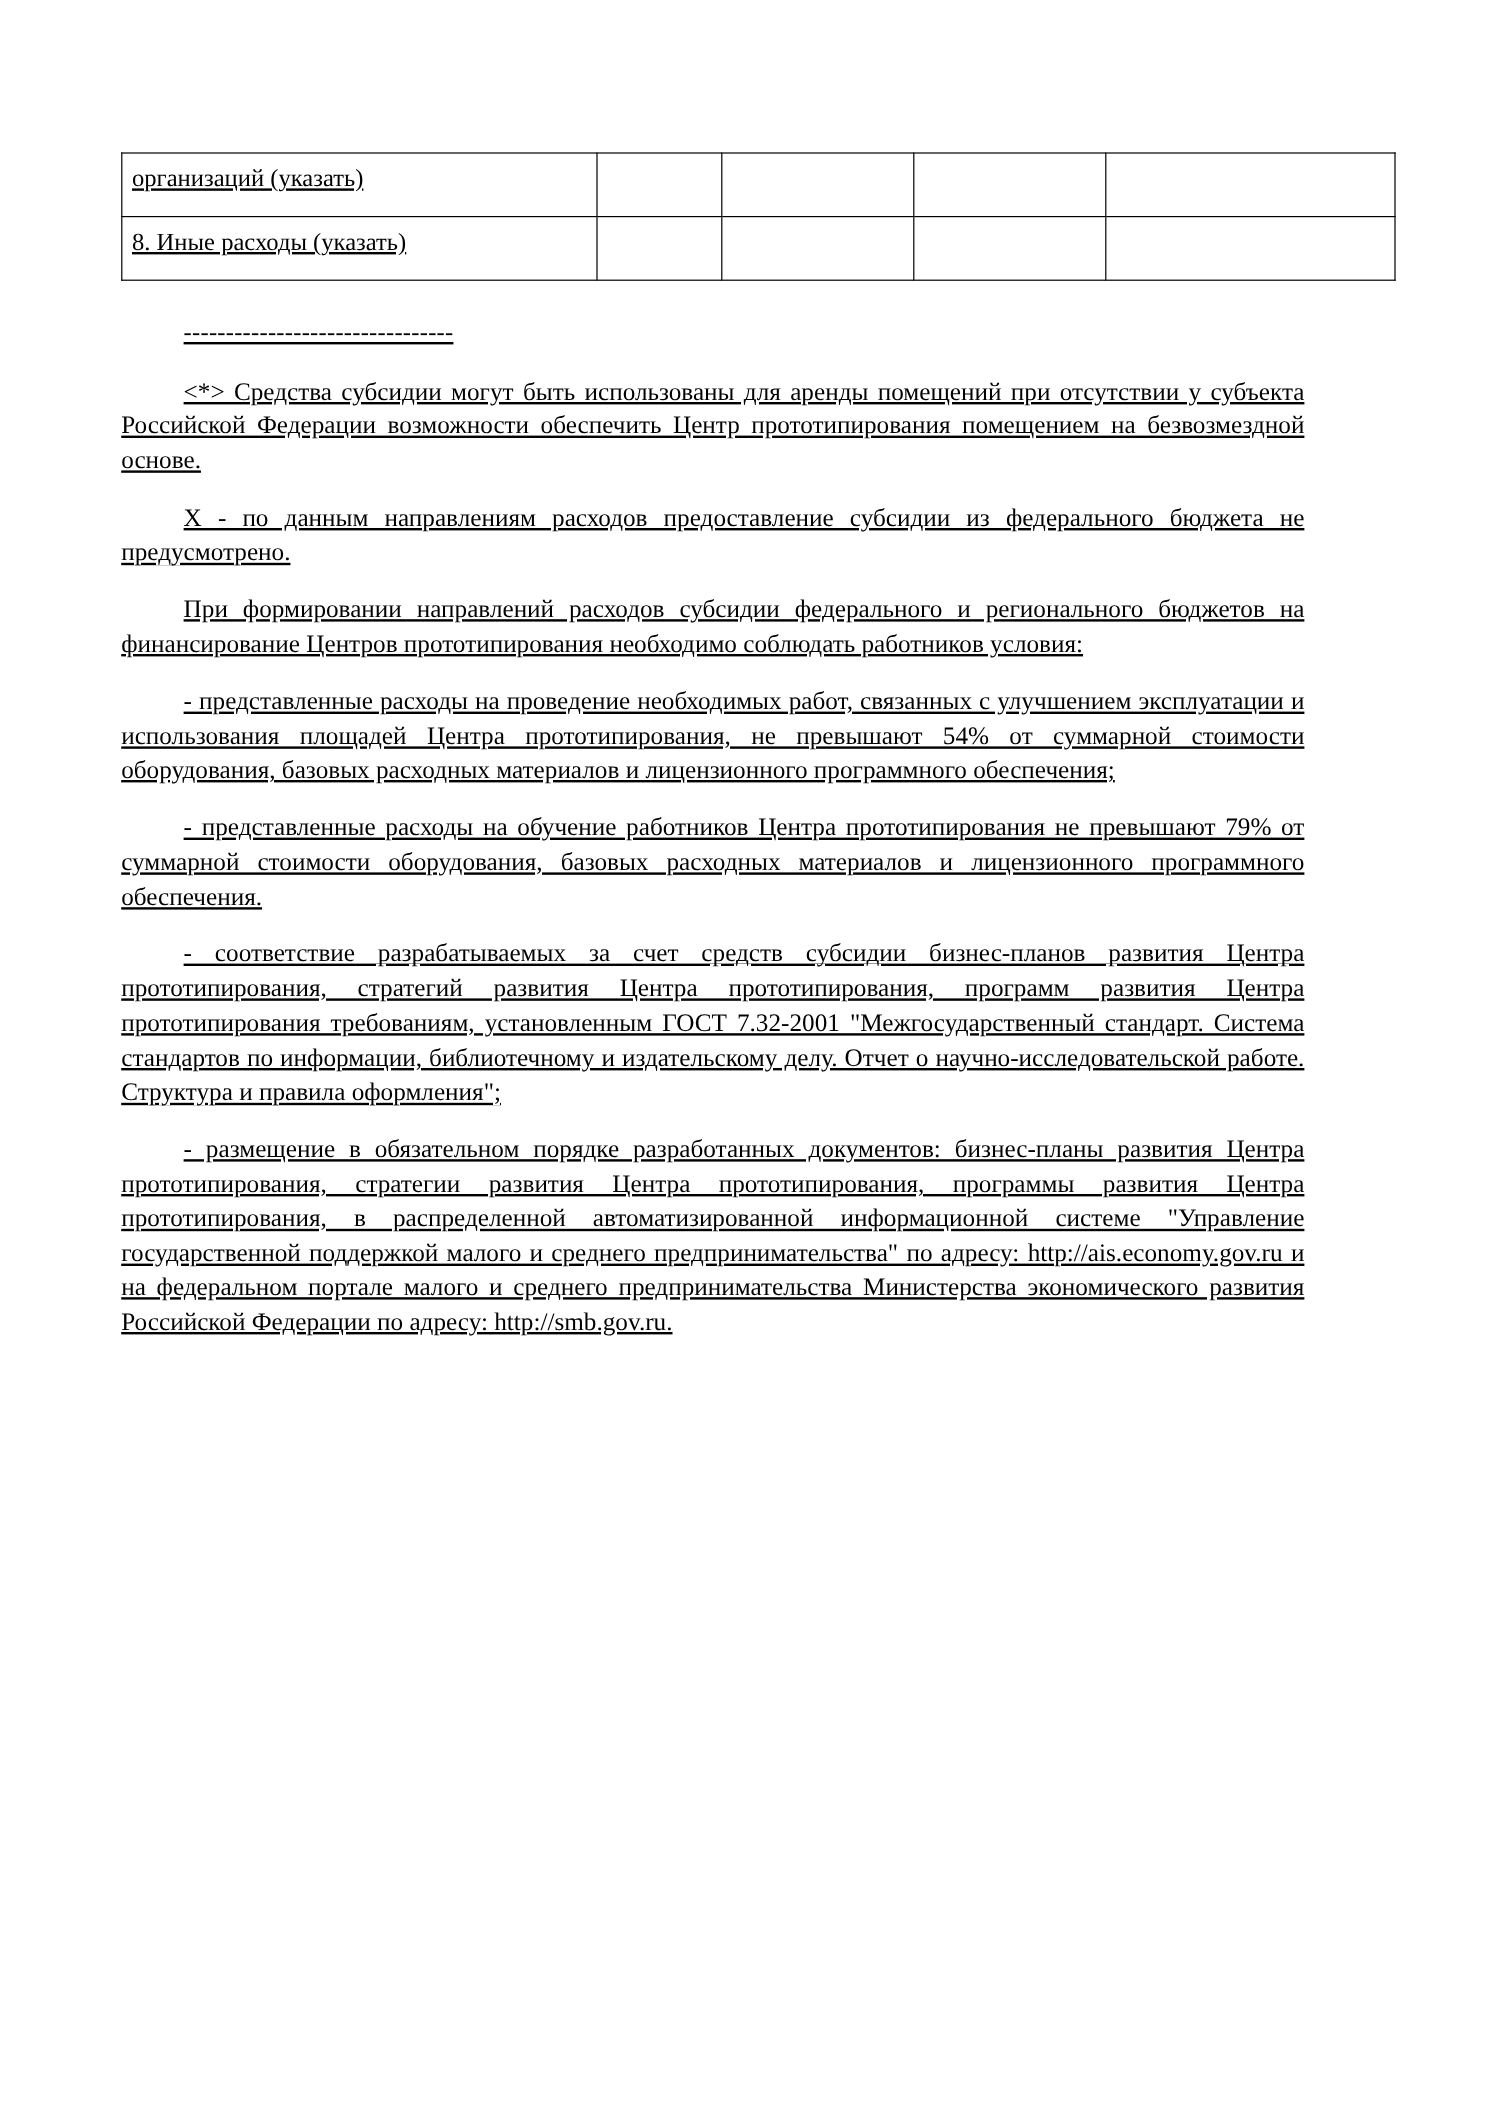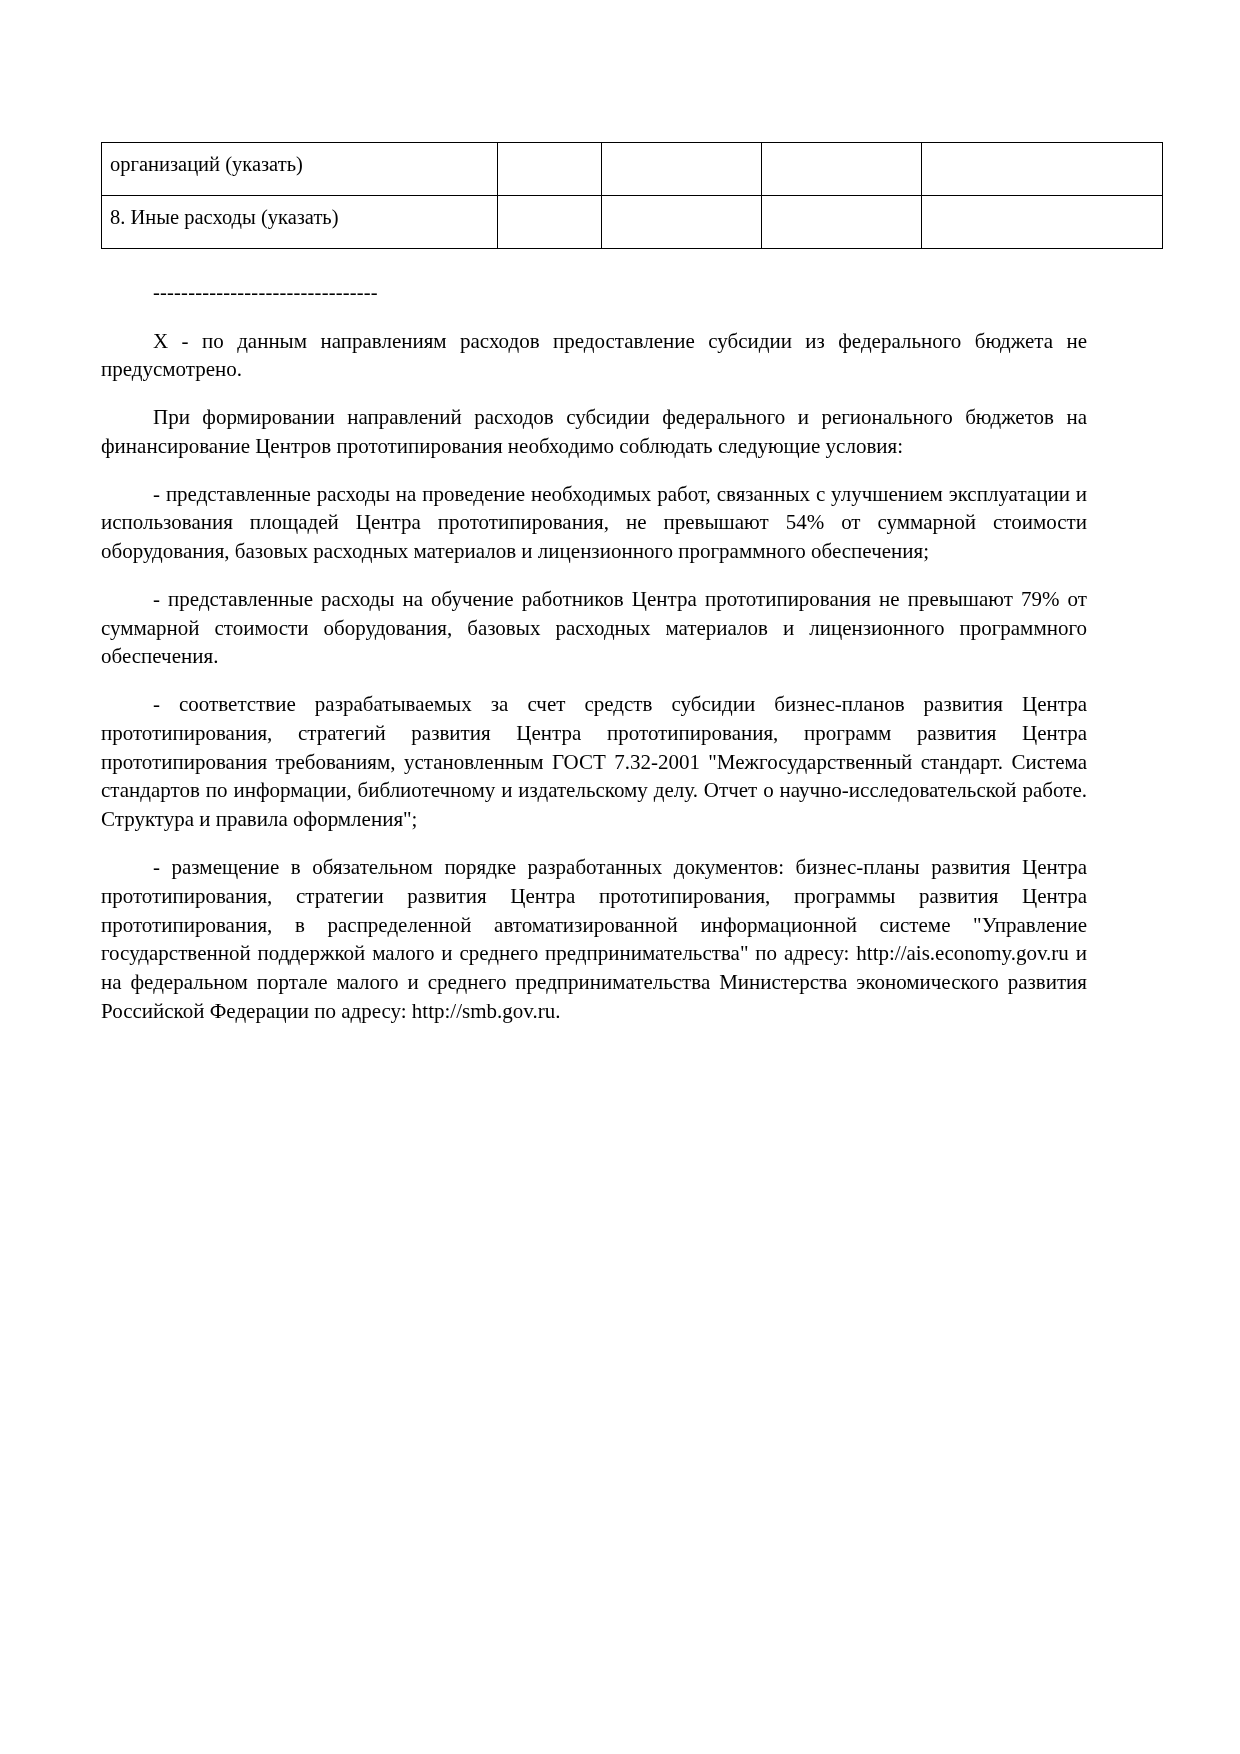--- a/index.html
+++ b/index.html
@@ -22,22 +22,23 @@
     top: 0;
     width: 1240px;
     height: 1754px;
     box-sizing: border-box;
     padding: 0;
     background: #ffffff;
   }
   .content {
     position: absolute;
     left: 101px;
-    top: 142px;
+    top: 127px;
     width: 986px;
+    text-decoration: underline;
   }
 
   
   table.budget-table {
     border-collapse: collapse;
     width: 986px;
     table-layout: fixed;
     margin: 0 0 0 0;
   }
   table.budget-table td {
@@ -109,22 +110,23 @@
           <td class="c-n4"></td>
         </tr>
       </tbody>
     </table>
 
     <div class="rule-wrap">
       <div class="dashed-rule">--------------------------------</div>
     </div>
 
     <div class="body-text">
+      <p class="para">&lt;*&gt; Средства субсидии могут быть использованы для аренды помещений при отсутствии у субъекта Российской Федерации возможности обеспечить Центр прототипирования помещением на безвозмездной основе.</p>
       <p class="para">X - по данным направлениям расходов предоставление субсидии из федерального бюджета не предусмотрено.</p>
-      <p class="para">При формировании направлений расходов субсидии федерального и регионального бюджетов на финансирование Центров прототипирования необходимо соблюдать следующие условия:</p>
+      <p class="para">При формировании направлений расходов субсидии федерального и регионального бюджетов на финансирование Центров прототипирования необходимо соблюдать работников условия:</p>
       <p class="para">- представленные расходы на проведение необходимых работ, связанных с улучшением эксплуатации и использования площадей Центра прототипирования, не превышают 54% от суммарной стоимости оборудования, базовых расходных материалов и лицензионного программного обеспечения;</p>
       <p class="para">- представленные расходы на обучение работников Центра прототипирования не превышают 79% от суммарной стоимости оборудования, базовых расходных материалов и лицензионного программного обеспечения.</p>
       <p class="para">- соответствие разрабатываемых за счет средств субсидии бизнес-планов развития Центра прототипирования, стратегий развития Центра прототипирования, программ развития Центра прототипирования требованиям, установленным ГОСТ 7.32-2001 "Межгосударственный стандарт. Система стандартов по информации, библиотечному и издательскому делу. Отчет о научно-исследовательской работе. Структура и правила оформления";</p>
       <p class="para">- размещение в обязательном порядке разработанных документов: бизнес-планы развития Центра прототипирования, стратегии развития Центра прототипирования, программы развития Центра прототипирования, в распределенной автоматизированной информационной системе "Управление государственной поддержкой малого и среднего предпринимательства" по адресу: http://ais.economy.gov.ru и на федеральном портале малого и среднего предпринимательства Министерства экономического развития Российской Федерации по адресу: http://smb.gov.ru.</p>
     </div>
 
   </div>
 </div>
 
 </body></html>

